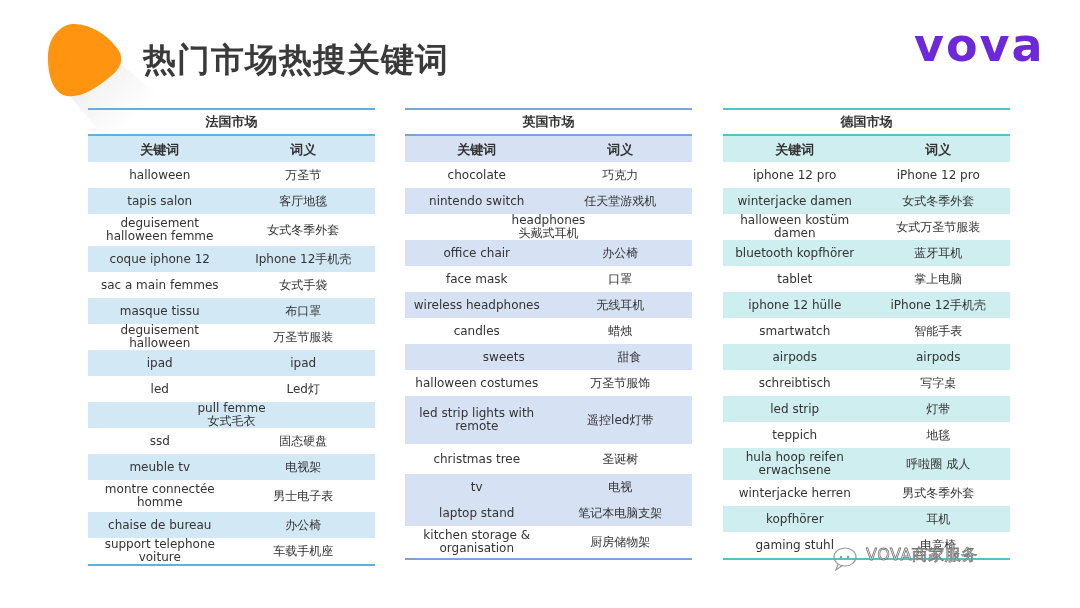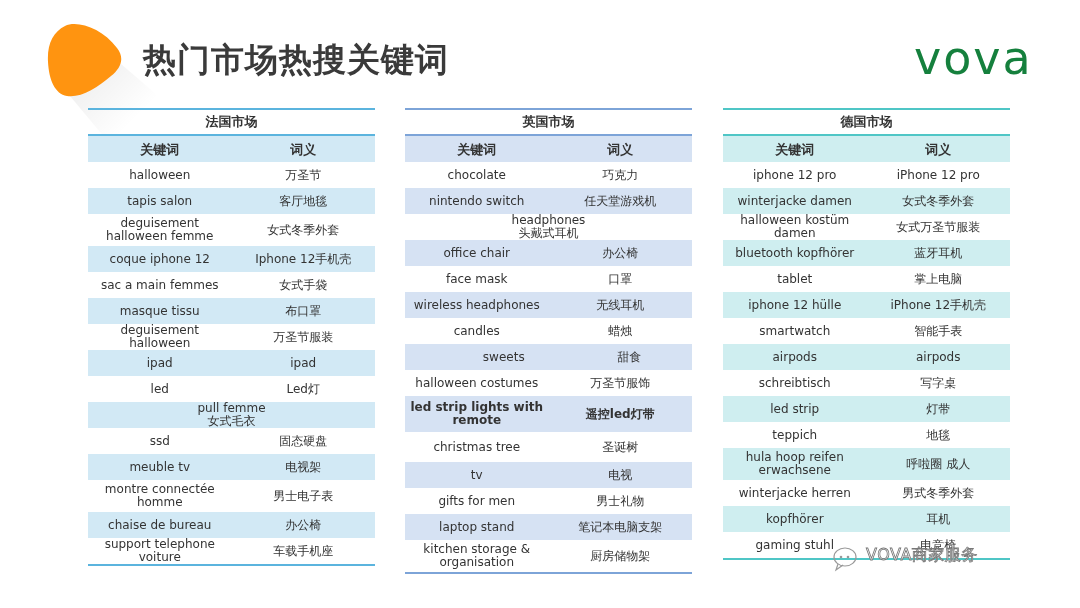--- a/index.html
+++ b/index.html
@@ -4,22 +4,22 @@
 <style>
   html,body{margin:0;padding:0;}
   body{width:1080px;height:608px;background:#ffffff;position:relative;overflow:hidden;
        font-family:"DejaVu Sans","Liberation Sans",sans-serif;color:#333;}
   .shadow{position:absolute;left:60px;top:40px;width:110px;height:110px;
           background:linear-gradient(135deg,rgba(0,0,0,0.10),rgba(0,0,0,0) 70%);
           transform:skewX(0deg);clip-path:polygon(30% 0,100% 60%,100% 100%,50% 100%,0 40%);}
   .blob{position:absolute;left:47px;top:22px;width:76px;height:76px;}
   .title{position:absolute;left:143px;top:38px;font-size:33px;font-weight:bold;color:#3a3a3a;
          letter-spacing:1px;}
-  .logo{position:absolute;left:914px;top:22px;font-size:46px;font-weight:normal;color:#15803d;
-        letter-spacing:2px;line-height:46px;margin-top:13px;}
+  .logo{position:absolute;left:914px;top:22px;font-size:46px;font-weight:bold;color:#6d28d9;
+        letter-spacing:2px;line-height:46px;}
   .tbl{position:absolute;top:108px;font-size:12px;color:#333;}
   .tbl .cap{height:24px;line-height:24px;text-align:center;font-weight:bold;font-size:13px;
             border-top:2px solid var(--line);border-bottom:2px solid var(--line);}
   .tbl .row{display:flex;align-items:center;text-align:center;}
   .tbl .row.alt{background:var(--band);}
   .tbl .row.hdr{background:var(--band);font-weight:bold;font-size:13px;height:26px;}
   .tbl .c1{width:50%;line-height:13px;}
   .tbl .c2{width:50%;line-height:13px;}
   .tbl .bottom{border-top:2px solid var(--line);}
   .fr{left:88px;width:287px;--line:#5BB4DE;--band:#D2E9F5;}
@@ -146,35 +146,31 @@
         <div class="c2">蜡烛</div>
       </div>
       <div class="row alt" style="height: 26px; padding-left: 36px;">
         <div class="c1">sweets</div>
         <div class="c2">甜食</div>
       </div>
       <div class="row" style="height: 26px;">
         <div class="c1">halloween costumes</div>
         <div class="c2">万圣节服饰</div>
       </div>
-      <div class="row alt" style="height: 36px; font-weight: bold;">
+      <div class="row alt" style="height: 48px;">
         <div class="c1">led strip lights with remote</div>
         <div class="c2">遥控led灯带</div>
       </div>
       <div class="row" style="height: 30px;">
         <div class="c1">christmas tree</div>
         <div class="c2">圣诞树</div>
       </div>
       <div class="row alt" style="height: 26px;">
         <div class="c1">tv</div>
         <div class="c2">电视</div>
-      </div>
-      <div class="row" style="height: 26px;">
-        <div class="c1">gifts for men</div>
-        <div class="c2">男士礼物</div>
       </div>
       <div class="row alt" style="height: 26px;">
         <div class="c1">laptop stand</div>
         <div class="c2">笔记本电脑支架</div>
       </div>
       <div class="row" style="height: 32px;">
         <div class="c1">kitchen storage &amp; organisation</div>
         <div class="c2">厨房储物架</div>
       </div>
     </div>

